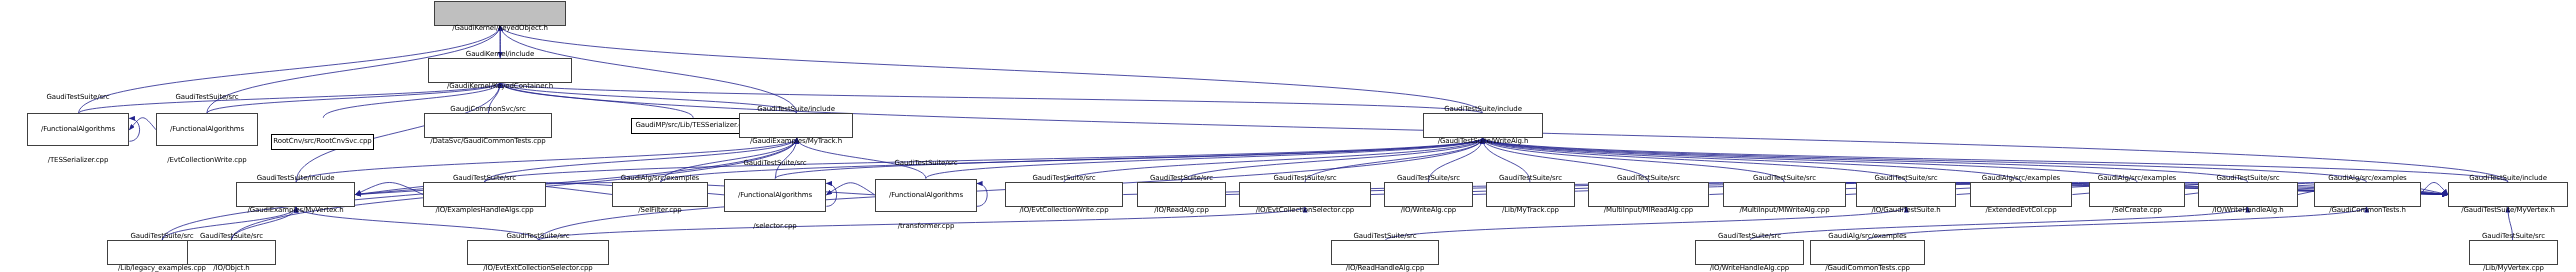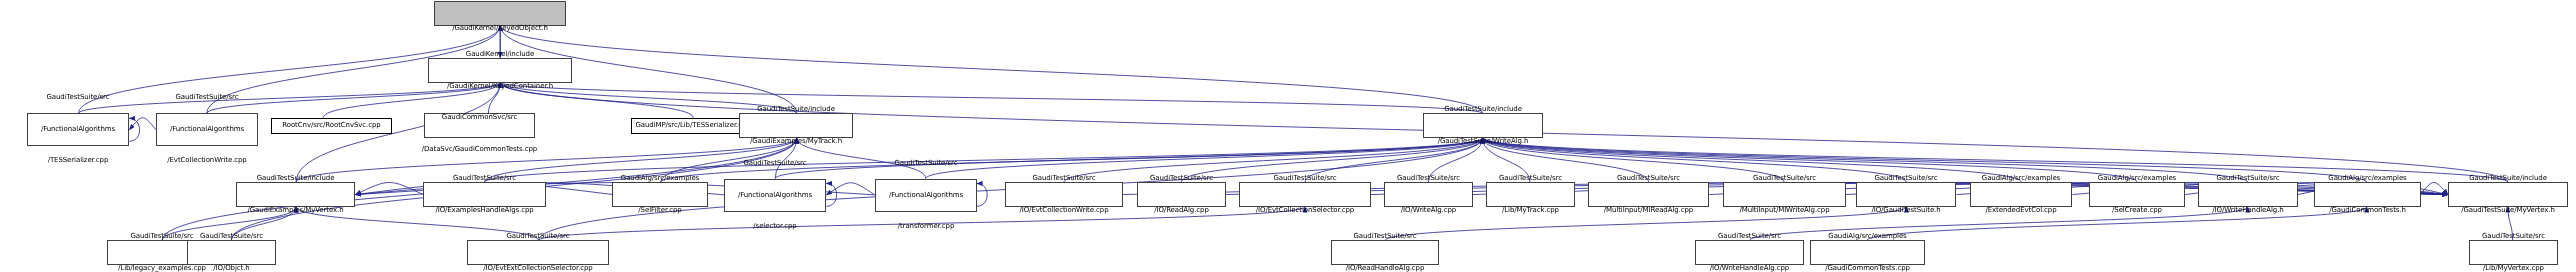--- a/index.html
+++ b/index.html
@@ -117,22 +117,22 @@
         <path d="M208,228 C230,228 230,191 208,191" marker-end="url(#ah)" fill="none" stroke="#23238e" stroke-width="1.3"></path>
         <path d="M1333,333 C1355,333 1355,296 1333,296" marker-end="url(#ah)" fill="none" stroke="#23238e" stroke-width="1.3"></path>
         <path d="M1576,333 C1598,333 1598,296 1576,296" marker-end="url(#ah)" fill="none" stroke="#23238e" stroke-width="1.3"></path>
       </g>
   </svg>
   <div id="node-layer">
       <div class="node root" style="left: 434px; top: 0.6px; width: 132px; height: 25px;"><span>GaudiKernel/include</span><span>/GaudiKernel/KeyedObject.h</span></div>
       <div class="node hl" style="left: 428px; top: 58px; width: 144px; height: 25px;"><span>GaudiKernel/include</span><span>/GaudiKernel/KeyedContainer.h</span></div>
       <div class="node hl" style="left: 27px; top: 113px; width: 102px; height: 33px;"><span>GaudiTestSuite/src</span><span>/FunctionalAlgorithms</span><span>/TESSerializer.cpp</span></div>
       <div class="node hl" style="left: 156px; top: 113px; width: 102px; height: 33px;"><span>GaudiTestSuite/src</span><span>/FunctionalAlgorithms</span><span>/EvtCollectionWrite.cpp</span></div>
-      <div class="node" style="left: 271px; top: 118px; width: 121px; height: 15.5px;"><span>RootCnv/src/RootCnvSvc.cpp</span></div>
-      <div class="node hl" style="left: 424px; top: 113px; width: 111px; height: 25px; justify-content: space-between;"><span>GaudiCommonSvc/src</span><span>/DataSvc/GaudiCommonTests.cpp</span></div>
+      <div class="node" style="left: 271px; top: 134px; width: 103px; height: 15.5px;"><span>RootCnv/src/RootCnvSvc.cpp</span></div>
+      <div class="node hl" style="left: 424px; top: 113px; width: 128px; height: 25px;"><span>GaudiCommonSvc/src</span><span>/DataSvc/GaudiCommonTests.cpp</span></div>
       <div class="node" style="left: 631px; top: 118px; width: 124px; height: 15.5px;"><span>GaudiMP/src/Lib/TESSerializer.cpp</span></div>
       <div class="node hl" style="left: 739px; top: 113px; width: 114px; height: 25px;"><span>GaudiTestSuite/include</span><span>/GaudiExamples/MyTrack.h</span></div>
       <div class="node hl" style="left: 1423px; top: 113px; width: 120px; height: 25px;"><span>GaudiTestSuite/include</span><span>/GaudiTestSuite/WriteAlg.h</span></div>
       <div class="node hl" style="left: 236px; top: 182px; width: 119px; height: 25px;"><span>GaudiTestSuite/include</span><span>/GaudiExamples/MyVertex.h</span></div>
       <div class="node hl" style="left: 423px; top: 182px; width: 123px; height: 25px;"><span>GaudiTestSuite/src</span><span>/IO/ExamplesHandleAlgs.cpp</span></div>
       <div class="node hl" style="left: 612px; top: 182px; width: 96px; height: 25px;"><span>GaudiAlg/src/examples</span><span>/SelFilter.cpp</span></div>
       <div class="node hl" style="left: 724px; top: 179px; width: 102px; height: 33px;"><span>GaudiTestSuite/src</span><span>/FunctionalAlgorithms</span><span>/selector.cpp</span></div>
       <div class="node hl" style="left: 875px; top: 179px; width: 102px; height: 33px;"><span>GaudiTestSuite/src</span><span>/FunctionalAlgorithms</span><span>/transformer.cpp</span></div>
       <div class="node hl" style="left: 1005px; top: 182px; width: 118px; height: 25px;"><span>GaudiTestSuite/src</span><span>/IO/EvtCollectionWrite.cpp</span></div>
       <div class="node hl" style="left: 1137px; top: 182px; width: 89px; height: 25px;"><span>GaudiTestSuite/src</span><span>/IO/ReadAlg.cpp</span></div>

